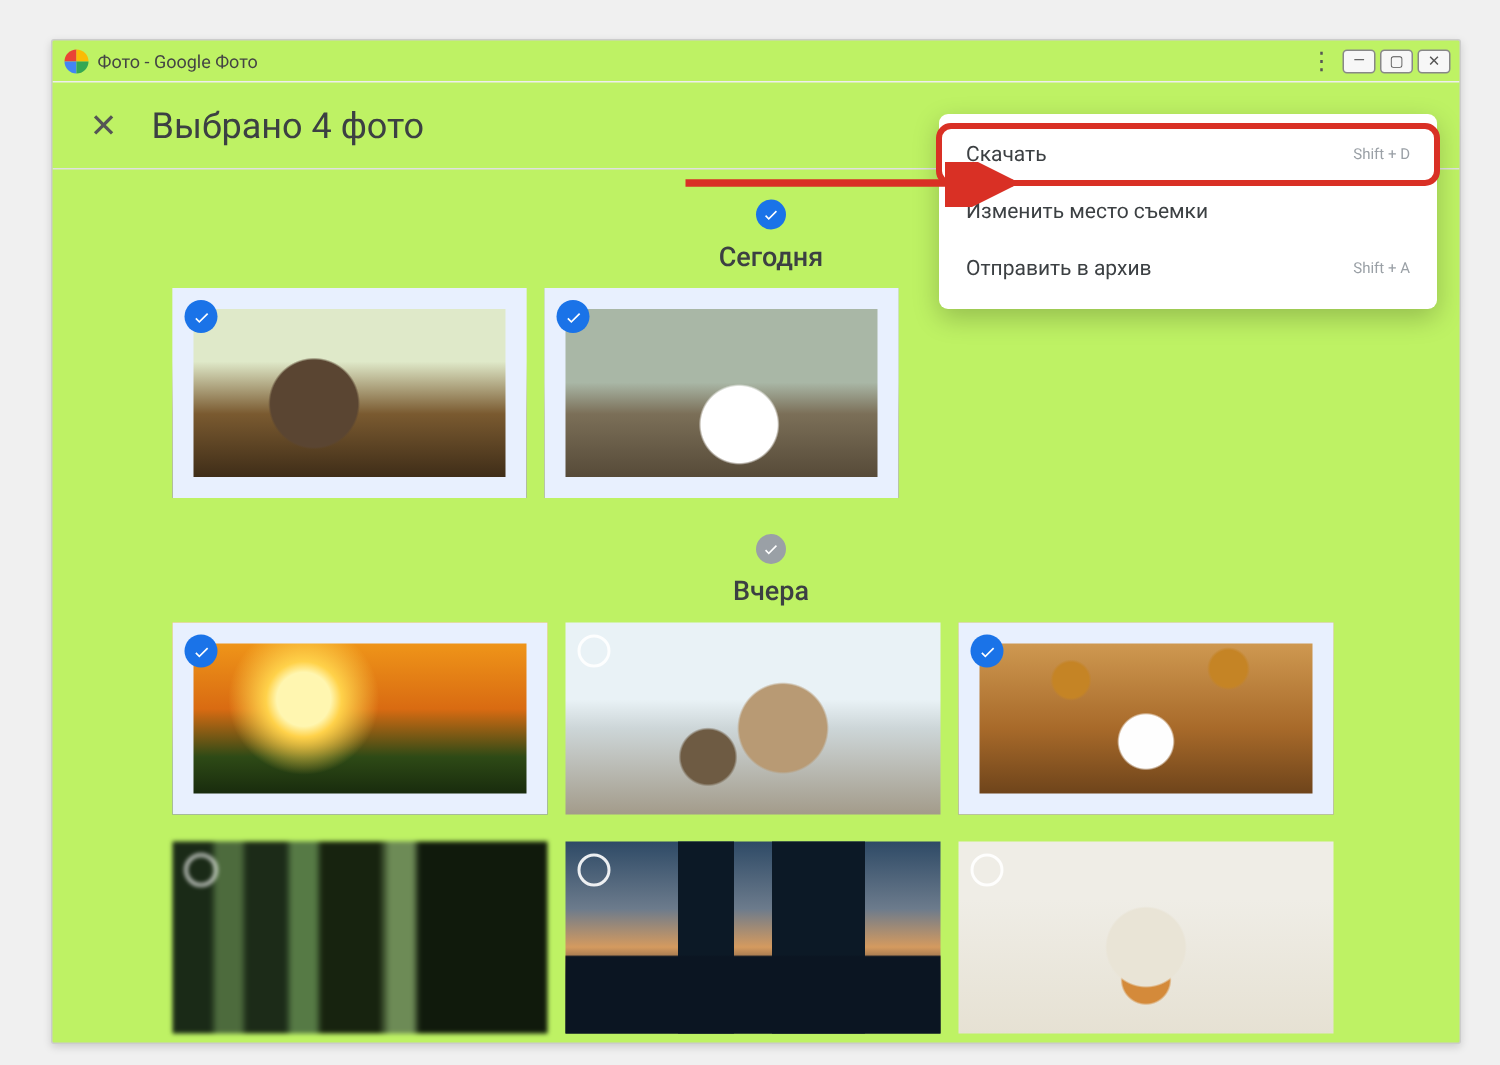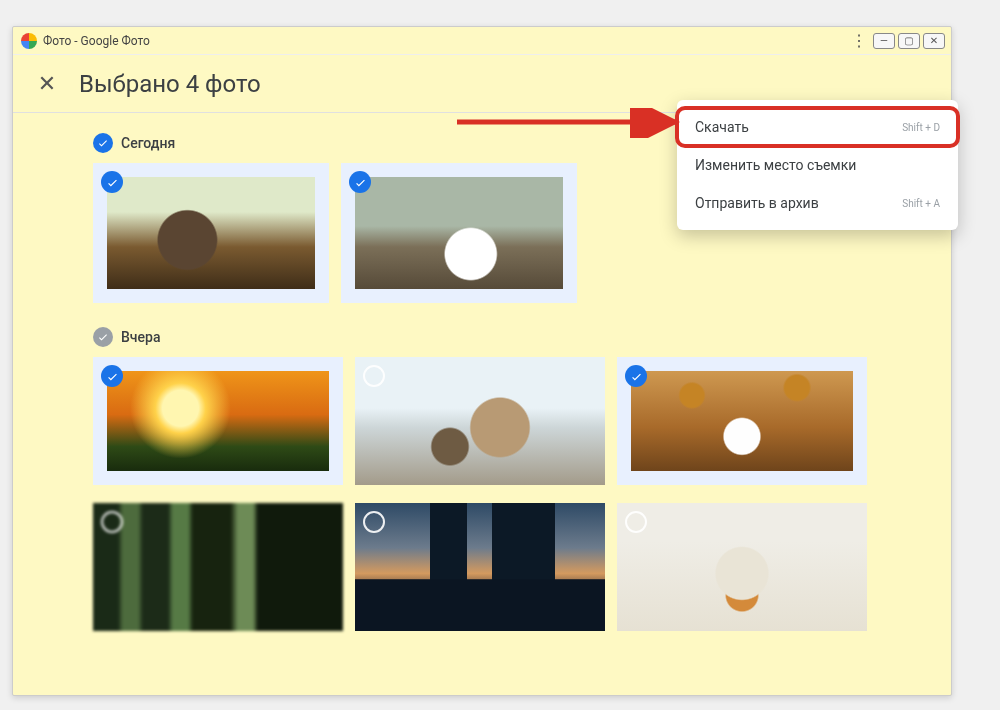--- a/index.html
+++ b/index.html
@@ -5,23 +5,23 @@
   * { box-sizing: border-box; margin: 0; padding: 0; }
   body {
     font-family: Roboto, "Segoe UI", Arial, sans-serif;
     background: #f0f0f0;
     width: 1000px; height: 710px;
     position: relative;
     overflow: hidden;
   }
   .window {
     position: absolute;
-    left: 12px; top: 26px;
+    left: 34px; top: 26px;
     width: 940px; height: 670px;
-    background: #fef9c3;
+    background: #bef264;
     border: 1px solid #ccc;
     border-radius: 2px;
     box-shadow: 0 2px 6px rgba(0,0,0,0.15);
     overflow: hidden;
   }
   .titlebar {
     height: 28px;
     display: flex;
     align-items: center;
     padding: 0 6px 0 8px;
@@ -67,22 +67,23 @@
   .sel-label {
     font-size: 24px; color: #3c4043; margin-left: 18px;
   }
   .content {
     padding: 14px 60px 0 80px;
     height: calc(100% - 86px);
     overflow:hidden;
   }
   .group-head {
     display:flex; align-items:center; gap:8px;
-    font-size: 14px; font-weight:500; color:#3c4043;
+    font-size: 18px; font-weight:500; color:#3c4043;
     padding: 6px 0 10px;
+    flex-direction: column;
   }
   .chk {
     width:20px; height:20px; border-radius:50%;
     display:flex; align-items:center; justify-content:center;
     cursor:pointer;
   }
   .chk.blue { background:#1a73e8; color:#fff; }
   .chk.grey { background:#9aa0a6; color:#fff; }
   .chk svg { width:12px; height:12px; fill:#fff; }
   .grid {
@@ -157,22 +158,22 @@
   .ph-corgi {
     background:
       radial-gradient(circle at 50% 55%, #e9e4d6 0 18%, transparent 19%),
       radial-gradient(circle at 50% 72%, #d48a3a 0 10%, transparent 11%),
       linear-gradient(180deg,#efede6 0 30%, #e6e1d3 100%);
   }
 
   
   .menu {
     position: absolute;
-    right: 42px; top: 100px;
-    width: 281px;
+    right: 42px; top: 76px;
+    width: 332px;
     background:#fff;
     border-radius: 6px;
     box-shadow: 0 6px 18px rgba(0,0,0,0.22);
     padding: 8px 0;
     z-index: 20;
   }
   .menu-item {
     display:flex; align-items:center; justify-content:space-between;
     padding: 11px 18px;
     font-size: 14px; color:#3c4043;

